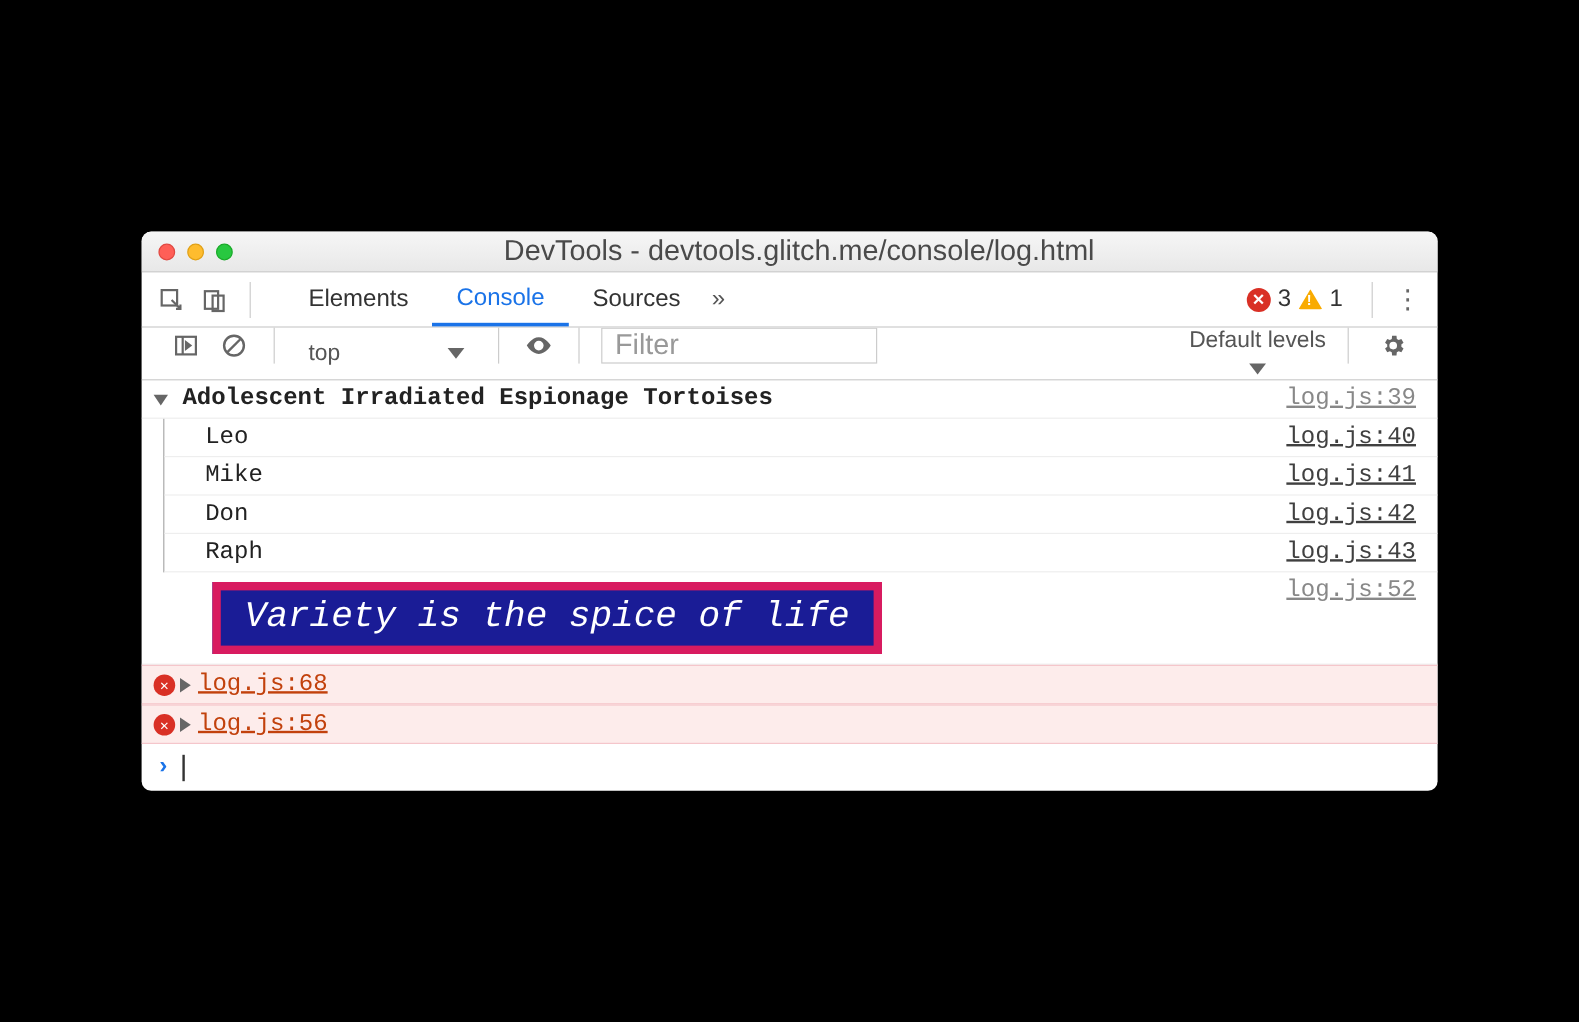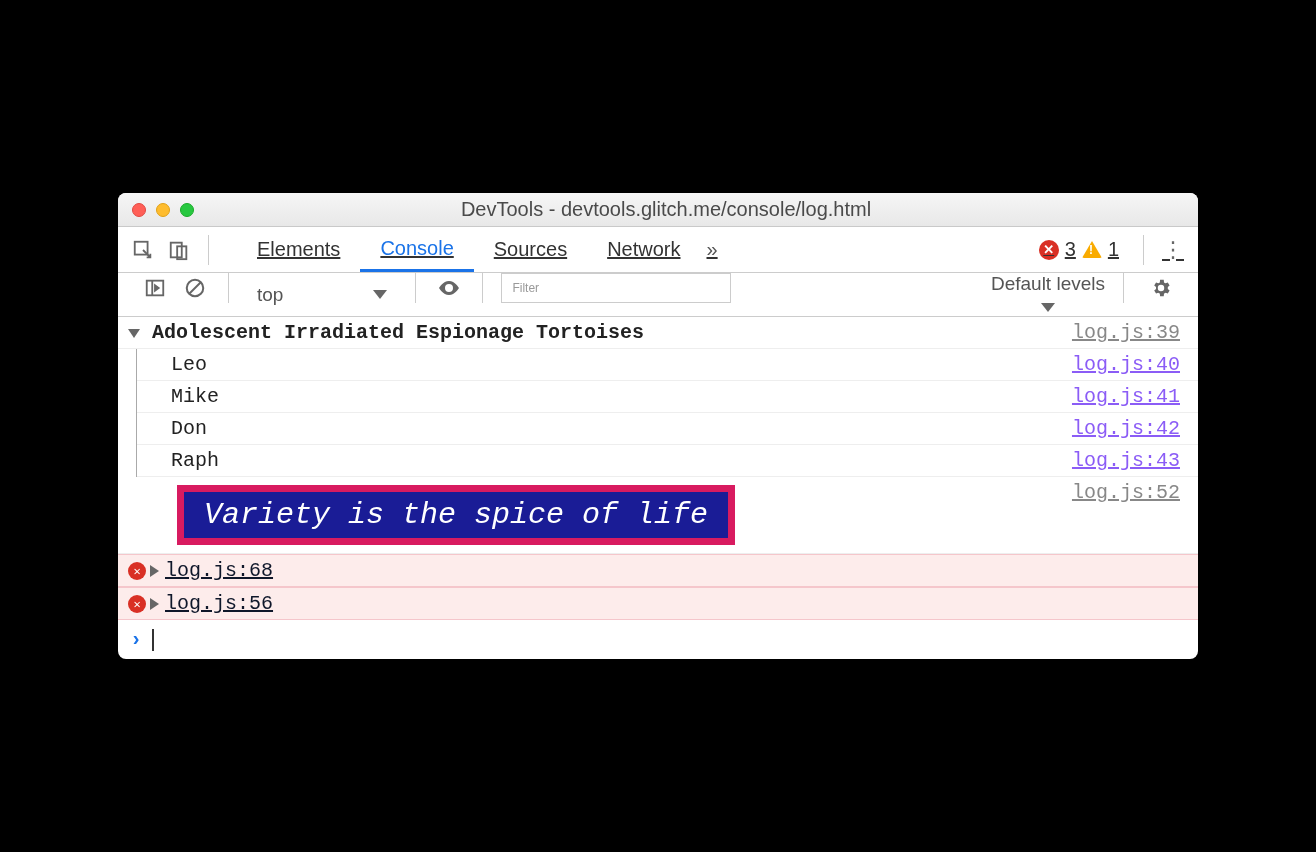--- a/index.html
+++ b/index.html
@@ -34,33 +34,32 @@
     padding-left: 14px;
   }
   .traffic-light {
     width: 14px; height: 14px; border-radius: 50%;
   }
   .tl-close { background:#ff5f57; border:1px solid #e14942; }
   .tl-min { background:#febc2e; border:1px solid #e1a116; }
   .tl-max { background:#28c840; border:1px solid #1aab29; }
   .titlebar-title {
     position:absolute; left:16px; right:0; text-align:center;
-    font-size:20px; color:#4a4a4a; pointer-events:none;
+    font-size:24px; color:#4a4a4a; pointer-events:none;
   }
   
   .tabsrow {
     height: 46px;
     border-bottom: 1px solid #ccc;
     display: flex;
     align-items: center;
     padding: 0 10px;
     gap: 6px;
     font-size: 20px;
     color:#333;
-    text-decoration:underline;
   }
   .icon-btn {
     width:30px; height:30px; display:flex; align-items:center; justify-content:center;
     color:#666;
   }
   .tabs {
     display:flex; align-items:stretch; height:100%; margin-left:14px; gap:0;
   }
   .tab {
     padding: 0 20px; display:flex; align-items:center; cursor:pointer; color:#333;
@@ -92,53 +91,53 @@
   .select-top {
     display:flex; align-items:center; gap:90px; padding:0 10px;
   }
   .dropdown-caret {
     width:0; height:0; border-left:7px solid transparent; border-right:7px solid transparent;
     border-top:9px solid #666;
   }
   .eye-icon svg { width:24px; height:24px; }
   .filter-input {
     border:1px solid #ccc; background:#fff; height:30px; width:230px; padding:0 10px;
-    font-size:12px; color:#333;
+    font-size:24px; color:#333;
   }
   .filter-input::placeholder { color:#999; }
   .levels { display:flex; align-items:center; gap:8px;flex-direction:column; }
   .gear-icon { margin-left:4px; }
   
   .console {
     font-family: Menlo, Monaco, "Courier New", monospace;
     font-size:20px; color:#222;
   }
   .row {
     display:flex; align-items:flex-start; padding:4px 18px 4px 10px;
     border-bottom:1px solid #eee;
   }
   .row .msg { flex:1; display:flex; align-items:flex-start; gap:6px; padding-left:6px; }
   .row .src { color:#888; white-space:nowrap; }
   .row.errorrow { background:#fdeceb; color:#c5221f; border-top:1px solid #f5c6cb; border-bottom:1px solid #f5c6cb;}
-  .row.errorrow .src { color:#0f172a; }
+  .row.errorrow .src { color:#c2410c; }
   .group-caret {
     width:0;height:0;border-left:6px solid transparent;border-right:6px solid transparent;
     border-top:9px solid #666; margin-top:8px; margin-right:6px;
   }
   .group-caret.right {
     border-top:6px solid transparent; border-bottom:6px solid transparent;
     border-left:9px solid #666; border-right:none; margin-top:6px;
   }
   .group-title { font-weight:bold; }
   .indent-block { border-left:1px solid #aaa; margin-left:18px; }
   .indent-row {
     display:flex; padding:4px 18px 4px 34px; border-bottom:1px solid #eee;
   }
   .indent-row .msg{ flex:1; }
-  .indent-row .src{ color:#8b5cf6; text-decoration:underline; }
+  .indent-row .src{ color:#404040; text-decoration:underline; }
   .styled-box {
     display:inline-block; background:#1a1c96; border:7px solid #d81b60;
     padding:6px 20px; color:#fff; font-style:italic; font-size:30px;
     margin:4px 0;
   }
   .prompt-row {
     display:flex; align-items:center; padding:8px 12px; gap:10px;
   }
   .prompt-caret { color:#1a73e8; font-weight:bold; font-size:20px; }
   .prompt-cursor {
@@ -180,21 +179,20 @@
       <svg width="22" height="22" viewBox="0 0 24 24" fill="none" stroke="#666" stroke-width="2">
           <rect x="3" y="4" width="12" height="16"></rect>
           <rect x="10" y="8" width="10" height="14"></rect>
         </svg>
     </div>
     <div class="divider-v"></div>
     <div class="tabs">
       <div class="tab">Elements</div>
       <div class="tab active">Console</div>
       <div class="tab">Sources</div>
-      <div class="tab">Network</div>
       <div class="tab more-chevrons">»</div>
     </div>
     <div class="spacer"></div>
     <div class="badge-group">
       <span class="circle-icon circle-error">✕</span>
       <span class="badge-text">3</span>
       <span class="circle-warn"></span>
       <span class="badge-text">1</span>
     </div>
     <div class="divider-v"></div>

